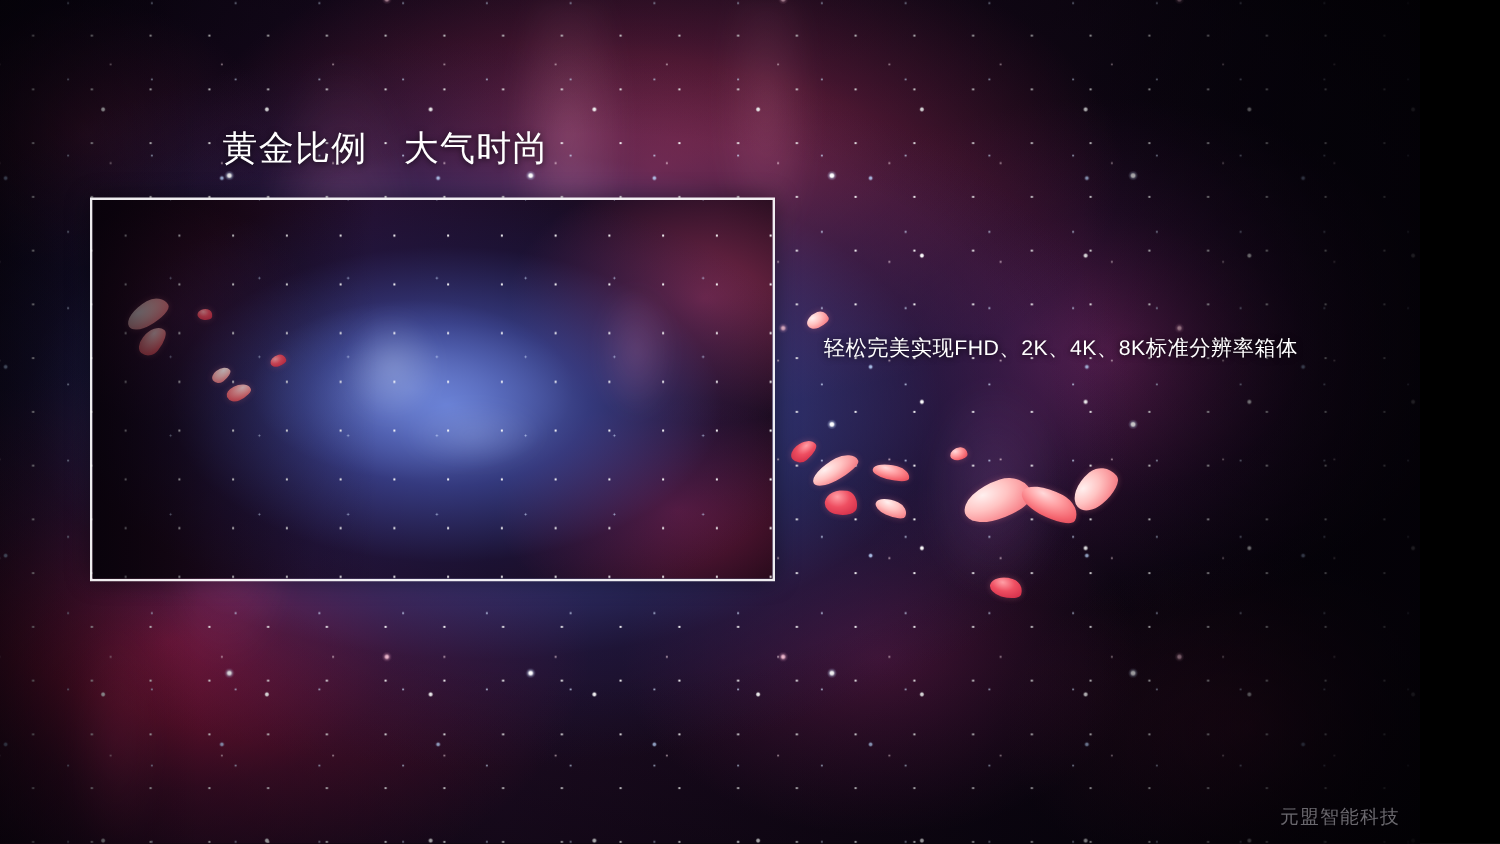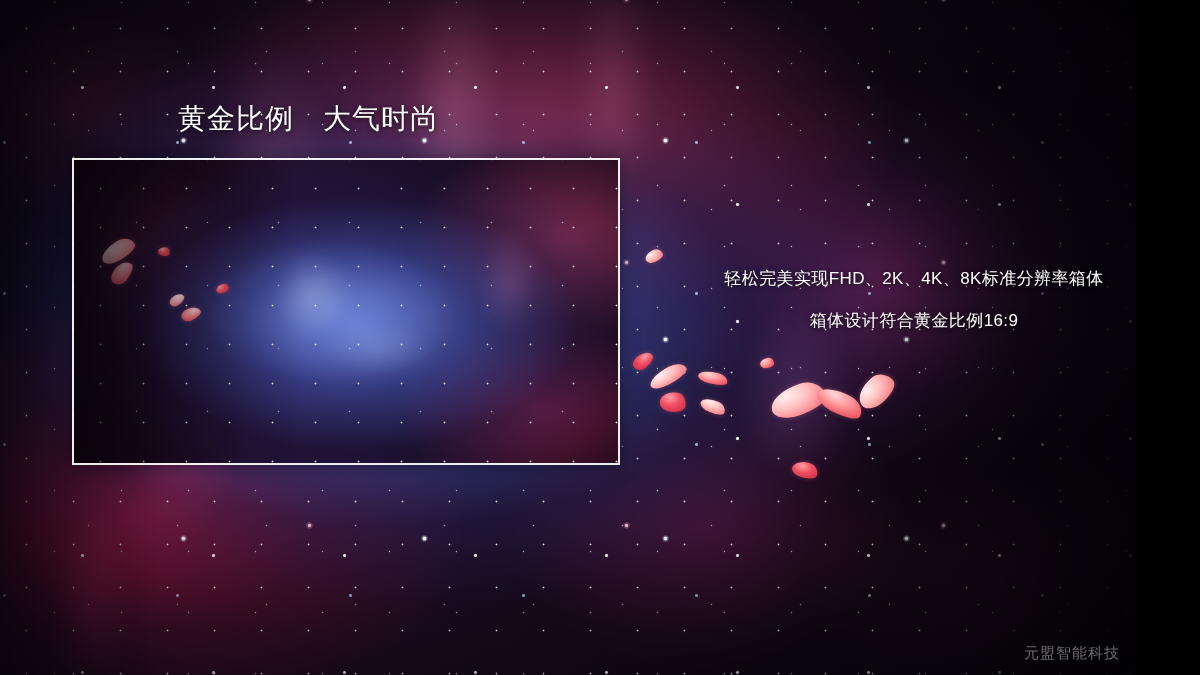--- a/index.html
+++ b/index.html
@@ -157,21 +157,20 @@
     line-height: 1.2;
     letter-spacing: 1px;
     white-space: pre;
     text-shadow: 0 1px 5px rgba(0,0,0,0.72);
   }
   #body-copy {
     position: absolute;
     left: 659px;
     top: 258px;
     width: 510px;
-    text-align: center;
   }
   .copy-line {
     color: #ffffff;
     font-size: 17px;
     line-height: 42px;
     letter-spacing: 0.4px;
     white-space: nowrap;
     text-shadow: 0 1px 5px rgba(0,0,0,0.80);
   }
   #watermark {
@@ -246,18 +245,17 @@
           <div class="petal deep" style="left: 142px; top: 124px; width: 13px; height: 9px; transform: rotate(-16deg);"></div>
         </div>
       <div id="screen-dark"></div>
     </div>
   </div>
 
   <div id="title">黄金比例　大气时尚</div>
 
   <div id="body-copy">
     <div class="copy-line">轻松完美实现FHD、2K、4K、8K标准分辨率箱体</div>
-    <div class="copy-line">箱体设计符合黄金比例16:9</div>
   </div>
 
   <div id="watermark">元盟智能科技</div>
 
 </div>
 
 </body></html>

